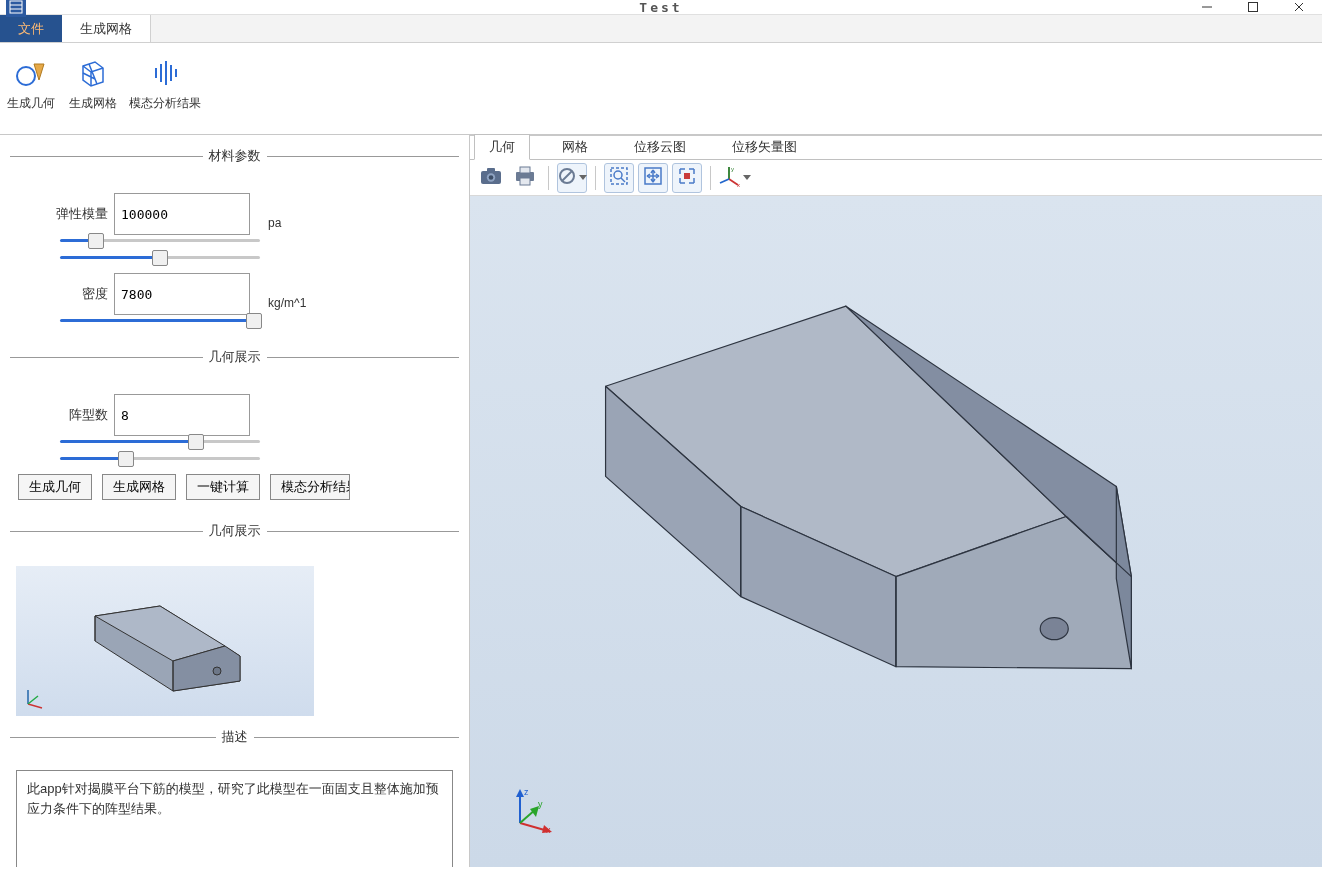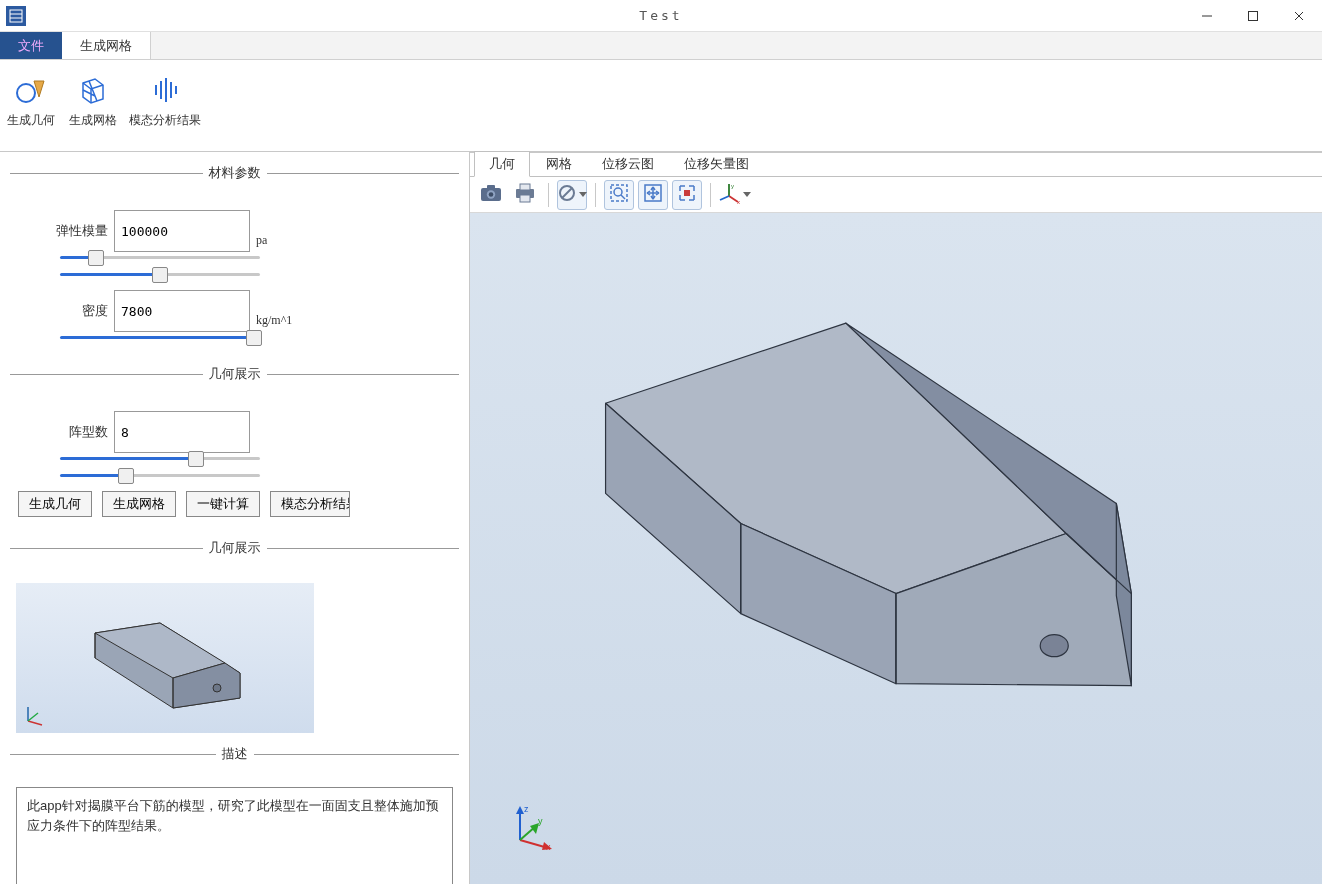--- a/index.html
+++ b/index.html
@@ -1,46 +1,46 @@
 <!DOCTYPE html>
 <html><head>
 <meta charset="utf-8">
 <style>
 * { box-sizing: border-box; margin: 0; padding: 0; }
 body { font-family: "Microsoft YaHei", SimSun, Arial, sans-serif; font-size: 12px; background: #fff; color: #333; overflow: hidden; width: 1322px; height: 884px; }
-.titlebar { height: 32px; display: flex; align-items: center; background: #fff; border-bottom: 1px solid #e0e0e0; position: relative; }
+.titlebar { height: 15px; display: flex; align-items: center; background: #fff; border-bottom: 1px solid #e0e0e0; position: relative; font-weight: bold; }
 .app-icon { width: 20px; height: 20px; background: #2c5aa0; margin-left: 6px; display:flex; align-items:center; justify-content:center; }
 .app-icon svg { display:block; }
 .title-text { position:absolute; left:50%; transform:translateX(-50%); color:#555; font-family: Consolas, monospace; font-size:13px; letter-spacing: 3px;}
 .win-controls { margin-left:auto; display:flex; }
 .win-btn { width:46px; height:32px; display:flex; align-items:center; justify-content:center; color:#666; }
 .tabstrip { height:28px; display:flex; background:#f3f3f3; border-bottom:1px solid #d0d0d0; }
 .tab { padding:0 18px; display:flex; align-items:center; font-size:13px; border-right:1px solid #d0d0d0; background:#fff; cursor:pointer;}
-.tab.active { background:#26528f; color:#f0abfc; border-right:none;}
+.tab.active { background:#26528f; color:#fdba74; border-right:none;}
 .ribbon { height:92px; background:#fff; border-bottom:1px solid #c8c8c8; display:flex; padding-top:8px; }
 .ribbon-group { display:flex; }
 .ribbon-item { width:62px; display:flex; flex-direction:column; align-items:center; gap:4px; padding:4px 2px; cursor:pointer; font-size:12px; color:#333;}
 .ribbon-item .ricon { height:36px; display:flex; align-items:center; justify-content:center; }
 .content { display:flex; height: calc(884px - 32px - 28px - 92px); }
 .left-panel { width:470px; border-right:1px solid #c8c8c8; padding:8px 10px; overflow:auto; background:#fff;}
 .viewer-panel { flex:1; display:flex; flex-direction:column; background:#fff; border-top:1px solid #c8c8c8;}
 fieldset.group { border:none; border-top:1px solid #999; margin:4px 0 8px; padding:6px 4px 4px; position:relative;}
 fieldset.group > legend { padding:0 6px; font-size:13px; color:#333; margin: 16px auto; }
 .param-row { display:flex; align-items:center; gap:6px; margin:6px 24px 2px 36px; }
 .param-label { width:58px; text-align:right; font-size:13px;}
 .param-input { width:136px; height:22px; border:1px solid #999; padding:20px 6px; font-family: Consolas, monospace; font-size:13px;}
-.param-unit { margin-left:0; font-size:12px; margin-top: 18px; font-family: Liberation Serif, serif;}
+.param-unit { margin-left:12px; font-size:12px; margin-top: 18px; font-family: Liberation Sans, sans-serif;}
 .slider-wrap { margin: 4px 0 14px 46px; width:200px; }
 .slider { width:100%; height:3px; background:linear-gradient(to right,#2c6cd6 0%, #2c6cd6 var(--pct,28%), #c8c8c8 var(--pct,28%), #c8c8c8 100%); position:relative; border-radius:2px; }
 .slider::after { content:''; position:absolute; top:50%; left:var(--pct,28%); transform:translate(-50%,-50%); width:14px; height:14px; background:#f0f0f0; border:1px solid #888; border-radius:2px; }
 .btn-row { display:flex; gap:10px; margin:10px 4px; }
 .btn { border:1px solid #888; background:#f5f5f5; padding:3px 10px; font-size:13px; cursor:pointer; max-width:80px; white-space:nowrap; overflow:hidden;}
 .desc-box { border:1px solid #888; padding:8px 10px; font-size:13px; line-height:1.5; min-height:98px; margin:2px 2px 0;}
 .thumb-box { background:#d9e4f0; background: linear-gradient(#e6edf6,#cfdced); width:298px; height:150px; margin:4px 0 0 2px; position:relative; display:flex; align-items:center; justify-content:center;}
-.viewer-tabs { height:24px; display:flex; align-items:flex-end; border-bottom:1px solid #c0c0c0; padding-left:4px; gap:2px; background:#fff;}
+.viewer-tabs { height:24px; display:flex; align-items:flex-end; border-bottom:1px solid #c0c0c0; padding-left:4px; gap:18px; background:#fff;}
 .vtab { padding:3px 14px 3px; font-size:13px; cursor:pointer; color:#333;}
 .vtab.active { border:1px solid #c0c0c0; border-bottom:1px solid #fff; background:#fff; position:relative; top:1px;}
 .viewer-toolbar { height:36px; display:flex; align-items:center; gap:4px; padding:4px 6px; border-bottom:1px solid #d8d8d8;}
 .tbtn { width:30px; height:30px; display:flex; align-items:center; justify-content:center; border:1px solid transparent; border-radius:3px; cursor:pointer;}
 .tbtn.framed { border:1px solid #b0c4de; background:#eef4fb; }
 .tsep { width:1px; height:24px; background:#c8c8c8; margin:0 4px;}
 .viewport { flex:1; background:linear-gradient(#dae4ef,#ccd9e8); position:relative; overflow:hidden;}
 .axis3d { position:absolute; left:36px; bottom:32px; width:50px; height:50px;}
 .caret { width:0;height:0;border-left:4px solid transparent;border-right:4px solid transparent;border-top:5px solid #666; display:inline-block; margin-left:3px; vertical-align:middle;}
 </style>

